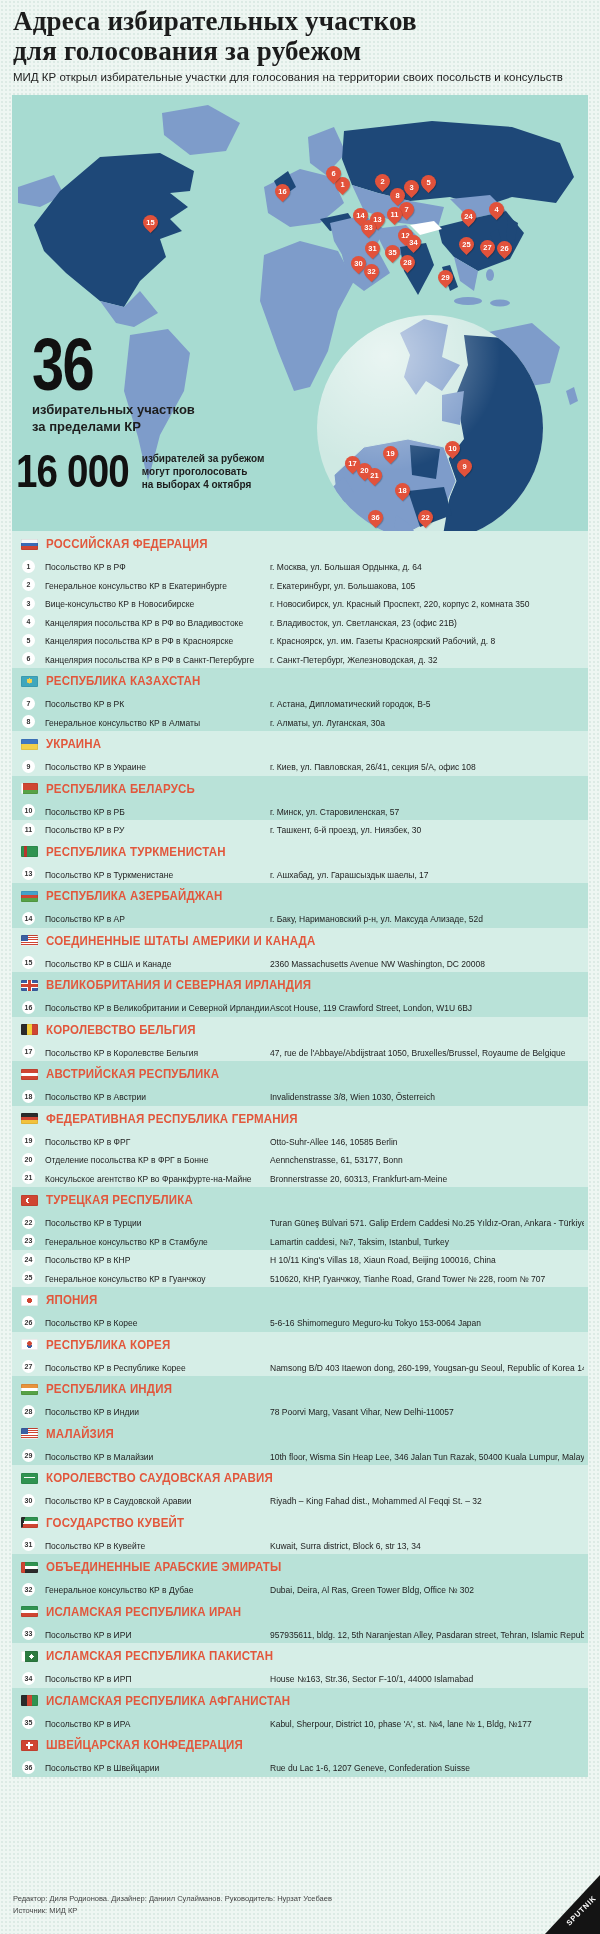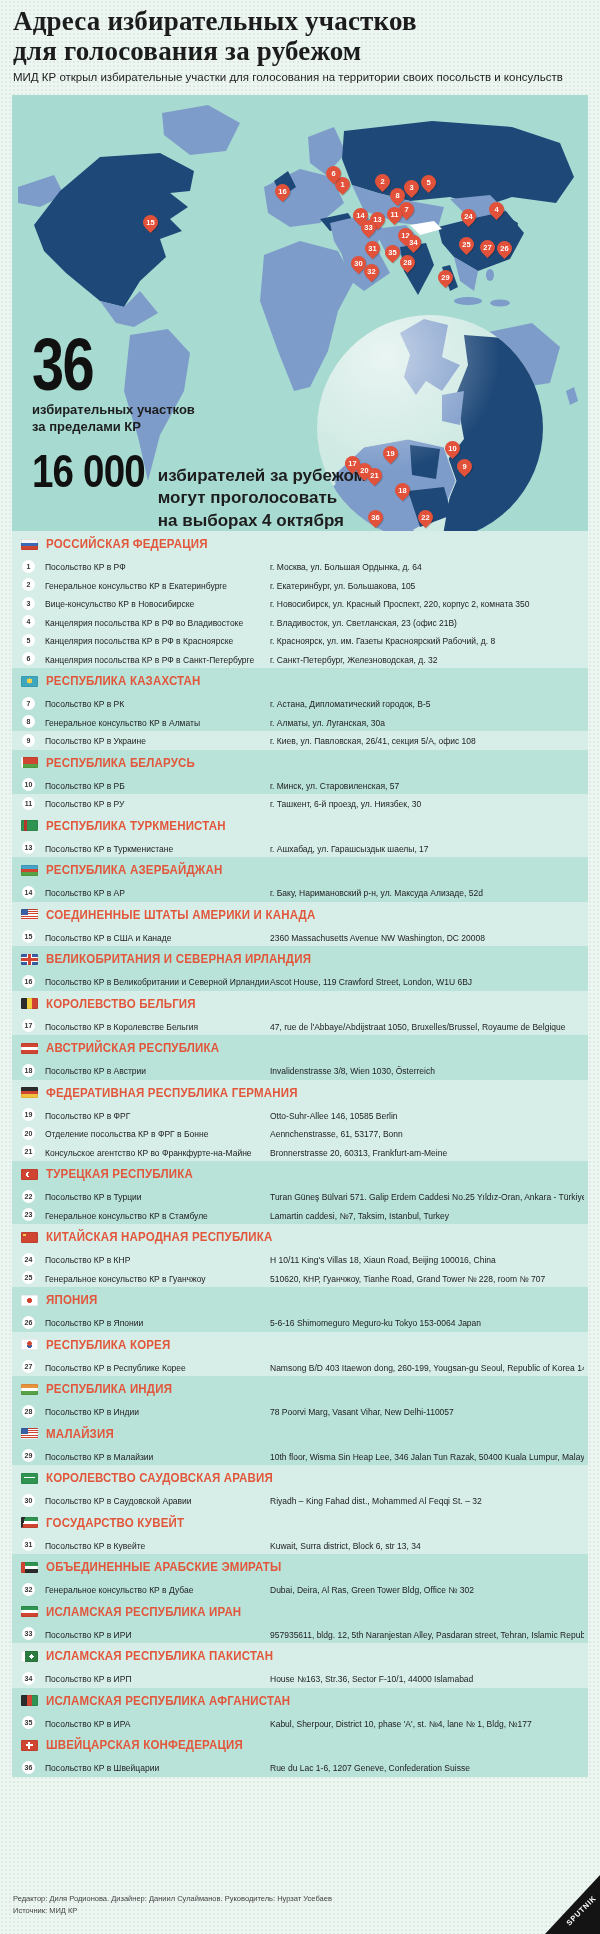--- a/index.html
+++ b/index.html
@@ -19,24 +19,24 @@
   .pin{position:absolute;width:15px;height:15px;background:#e2523b;border-radius:50% 50% 50% 0;
        transform:rotate(-45deg);margin-left:-7.5px;margin-top:-7.5px;z-index:5;
        box-shadow:0 1px 1px rgba(0,0,0,.25);}
   .pin span{display:flex;width:100%;height:100%;align-items:center;justify-content:center;
             transform:rotate(45deg);color:#fff;font-size:7.5px;font-weight:700;}
   .stat{position:absolute;z-index:4;color:#111;}
   .stat1{left:20px;top:236px;}
   .stat1-num{font-size:74px;font-weight:800;line-height:.92;letter-spacing:-2px;
              transform:scaleX(.78);transform-origin:left;}
   .stat1-label{margin-top:3px;font-size:13px;font-weight:700;line-height:1.3;color:#1d1d1d;}
-  .stat2{left:20px;top:352px;display:flex;align-items:flex-start;}
+  .stat2{left:4px;top:352px;display:flex;align-items:flex-start;}
   .stat2-num{font-size:47px;font-weight:800;line-height:1;letter-spacing:-1px;
              transform:scaleX(.82);transform-origin:left;}
-  .stat2-label{margin-left:-12px;margin-top:18px;font-size:17px;font-weight:700;line-height:1.32;color:#1d1d1d;}
+  .stat2-label{margin-left:-12px;margin-top:5px;font-size:10px;font-weight:700;line-height:1.32;color:#1d1d1d;}
   
   #sections{position:absolute;left:12px;top:531px;width:576px;}
   .sec.light{background:#d6eee7;}
   .sec.dark{background:#b9e2d8;}
   .sec-header{height:26px;display:flex;align-items:center;padding-left:9px;gap:8px;}
   .cname{color:#e2573c;font-weight:700;font-size:12.5px;white-space:nowrap;
          transform:scaleX(.92);transform-origin:left;letter-spacing:.2px;}
   .entry{height:18.5px;position:relative;text-decoration:underline;}
   .entry .num{position:absolute;left:10px;top:2.5px;width:13px;height:13px;background:#fff;border-radius:50%;
               display:flex;align-items:center;justify-content:center;font-size:7px;font-weight:700;color:#333;}
@@ -324,20 +324,24 @@
           <span class="name">Посольство КР в РК</span>
           <span class="addr">г. Астана, Дипломатический городок, В-5</span>
         </div>
         <div class="entry">
           <span class="num">8</span>
           <span class="name">Генеральное консульство КР в Алматы</span>
           <span class="addr">г. Алматы, ул. Луганская, 30а</span>
         </div>
       </div>
       <div class="sec light">
+        <div class="sec-header">
+          <span class="flag flag-ua"></span>
+          <span class="cname">УКРАИНА</span>
+        </div>
         <div class="entry">
           <span class="num">9</span>
           <span class="name">Посольство КР в Украине</span>
           <span class="addr">г. Киев, ул. Павловская, 26/41, секция 5/А, офис 108</span>
         </div>
       </div>
       <div class="sec dark">
         <div class="sec-header">
           <span class="flag flag-by"></span>
           <span class="cname">РЕСПУБЛИКА БЕЛАРУСЬ</span>
@@ -452,43 +456,39 @@
           <span class="name">Посольство КР в Турции</span>
           <span class="addr">Turan Güneş Bülvari 571. Galip Erdem Caddesi No.25 Yıldız-Oran, Ankara - Türkiye</span>
         </div>
         <div class="entry">
           <span class="num">23</span>
           <span class="name">Генеральное консульство КР в Стамбуле</span>
           <span class="addr">Lamartin caddesi, №7, Taksim, Istanbul, Turkey</span>
         </div>
       </div>
       <div class="sec light">
-        <div class="sec-header">
-          <span class="flag flag-cn"></span>
-          <span class="cname">КИТАЙСКАЯ НАРОДНАЯ РЕСПУБЛИКА</span>
-        </div>
         <div class="entry">
           <span class="num">24</span>
           <span class="name">Посольство КР в КНР</span>
           <span class="addr">H 10/11 King's Villas 18, Xiaun Road, Beijing 100016, China</span>
         </div>
         <div class="entry">
           <span class="num">25</span>
           <span class="name">Генеральное консульство КР в Гуанчжоу</span>
           <span class="addr">510620, КНР, Гуанчжоу, Tianhe Road, Grand Tower № 228, room № 707</span>
         </div>
       </div>
       <div class="sec dark">
         <div class="sec-header">
           <span class="flag flag-jp"></span>
           <span class="cname">ЯПОНИЯ</span>
         </div>
         <div class="entry">
           <span class="num">26</span>
-          <span class="name">Посольство КР в Японии</span>
+          <span class="name">Посольство КР в Корее</span>
           <span class="addr">5-6-16 Shimomeguro Meguro-ku Tokyo 153-0064 Japan</span>
         </div>
       </div>
       <div class="sec light">
         <div class="sec-header">
           <span class="flag flag-kr"></span>
           <span class="cname">РЕСПУБЛИКА КОРЕЯ</span>
         </div>
         <div class="entry">
           <span class="num">27</span>

